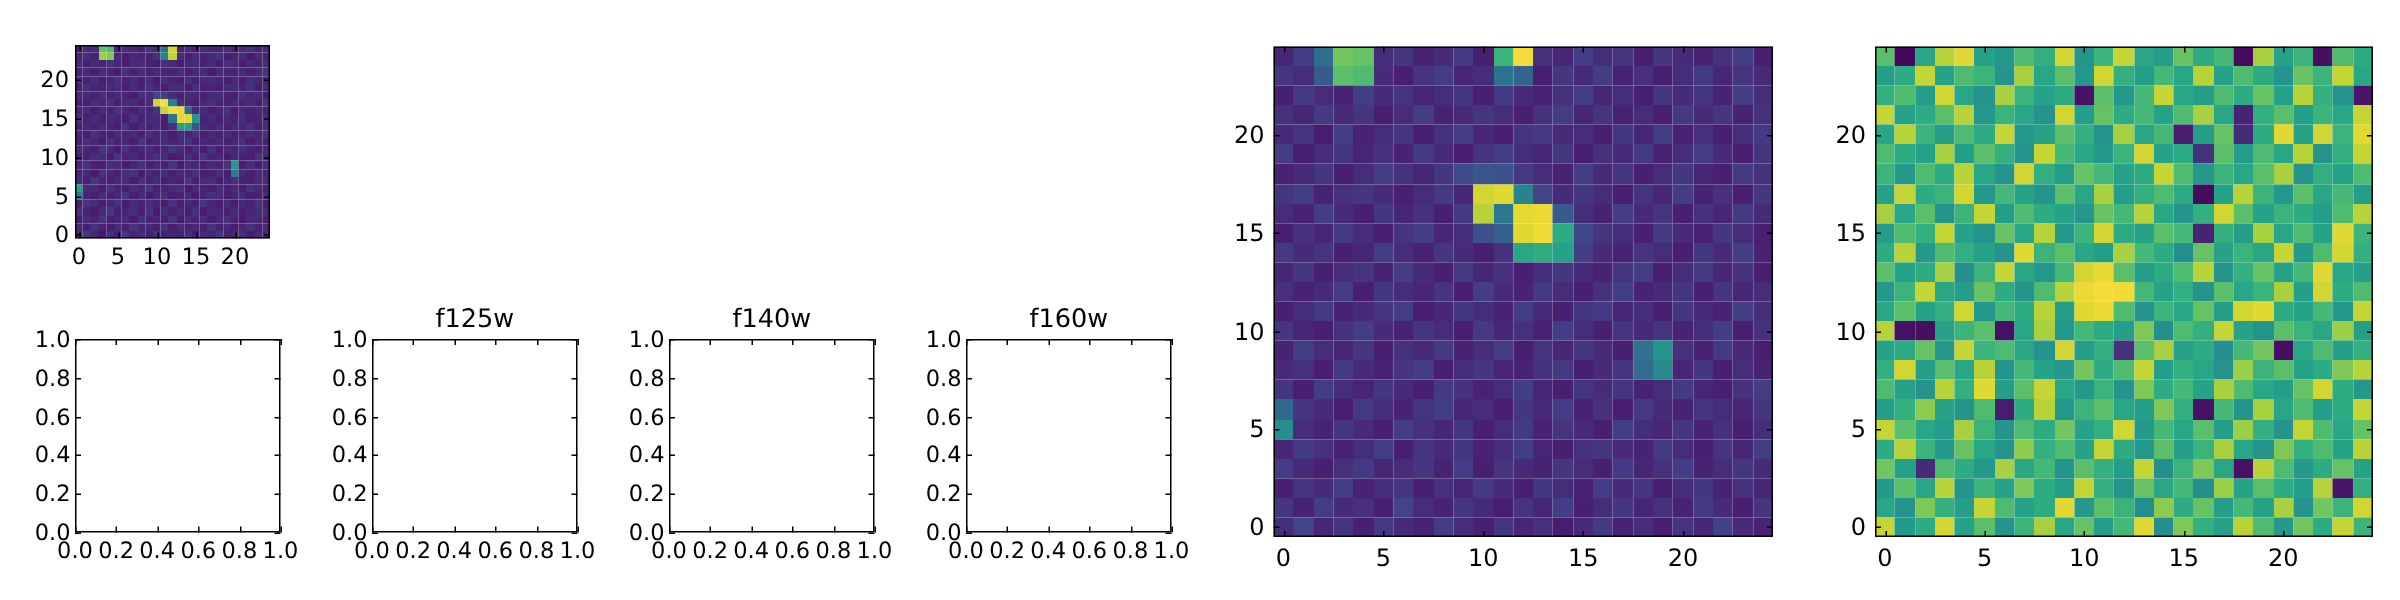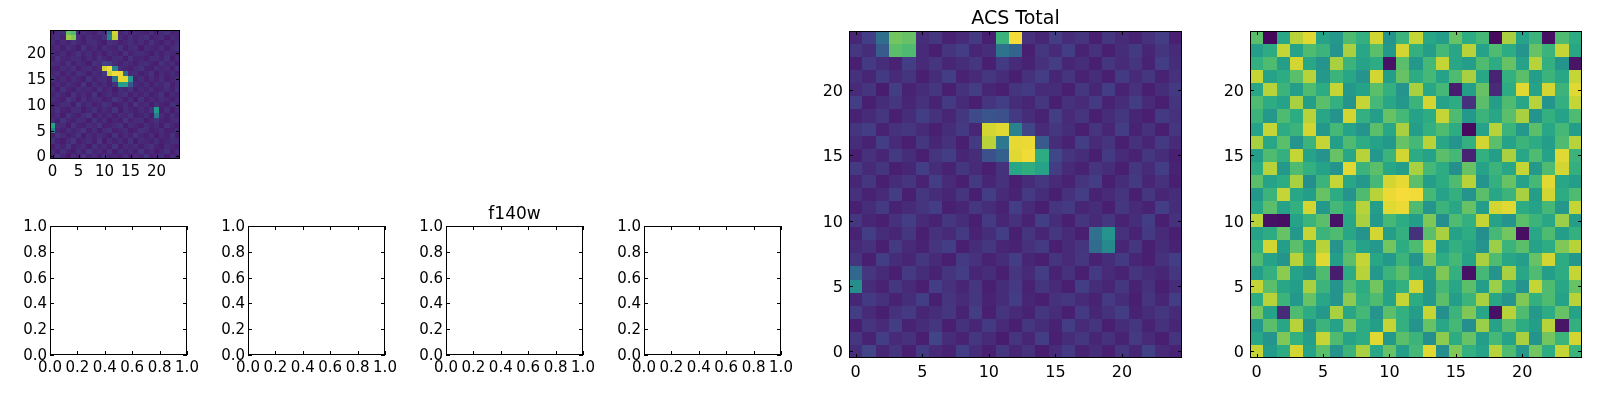--- a/index.html
+++ b/index.html
@@ -740,20 +740,21 @@
       <div class="tick y" style="top: 129px; left: 133px;"></div>
       <div class="tick y" style="top: 103.2px; left: 133px;"></div>
       <div class="tick y" style="top: 77.4px; left: 133px;"></div>
       <div class="tick y" style="top: 51.6px; left: 133px;"></div>
       <div class="tick y" style="top: 25.8px; left: 133px;"></div>
       <div class="tick y" style="top: 0px; left: 133px;"></div>
     </div>
 
   <div class="axes" id="ax-f125w" style="left:248px;top:226px;width:137px;height:129px;">
     <div class="frame"></div>
+    <div class="title t-small title-small">f125w</div>
   <div class="tick x" style="left: 0px; top: 125px;"></div>
       <div class="tlabel x t-small" style="left: 0px; top: 132px;">0.0</div>
       <div class="tick x" style="left: 27.4px; top: 125px;"></div>
       <div class="tlabel x t-small" style="left: 27.4px; top: 132px;">0.2</div>
       <div class="tick x" style="left: 54.8px; top: 125px;"></div>
       <div class="tlabel x t-small" style="left: 54.8px; top: 132px;">0.4</div>
       <div class="tick x" style="left: 82.2px; top: 125px;"></div>
       <div class="tlabel x t-small" style="left: 82.2px; top: 132px;">0.6</div>
       <div class="tick x" style="left: 109.6px; top: 125px;"></div>
       <div class="tlabel x t-small" style="left: 109.6px; top: 132px;">0.8</div>
@@ -821,20 +822,21 @@
       <div class="tick y" style="top: 129px; left: 133px;"></div>
       <div class="tick y" style="top: 103.2px; left: 133px;"></div>
       <div class="tick y" style="top: 77.4px; left: 133px;"></div>
       <div class="tick y" style="top: 51.6px; left: 133px;"></div>
       <div class="tick y" style="top: 25.8px; left: 133px;"></div>
       <div class="tick y" style="top: 0px; left: 133px;"></div>
     </div>
 
   <div class="axes" id="ax-f160w" style="left:644px;top:226px;width:137px;height:129px;">
     <div class="frame"></div>
+    <div class="title t-small title-small">f160w</div>
   <div class="tick x" style="left: 0px; top: 125px;"></div>
       <div class="tlabel x t-small" style="left: 0px; top: 132px;">0.0</div>
       <div class="tick x" style="left: 27.4px; top: 125px;"></div>
       <div class="tlabel x t-small" style="left: 27.4px; top: 132px;">0.2</div>
       <div class="tick x" style="left: 54.8px; top: 125px;"></div>
       <div class="tlabel x t-small" style="left: 54.8px; top: 132px;">0.4</div>
       <div class="tick x" style="left: 82.2px; top: 125px;"></div>
       <div class="tlabel x t-small" style="left: 82.2px; top: 132px;">0.6</div>
       <div class="tick x" style="left: 109.6px; top: 125px;"></div>
       <div class="tlabel x t-small" style="left: 109.6px; top: 132px;">0.8</div>
@@ -1488,21 +1490,20 @@
         <div style="background: rgb(72, 35, 116);"></div>
         <div style="background: rgb(70, 45, 122);"></div>
         <div style="background: rgb(72, 31, 113);"></div>
         <div style="background: rgb(69, 52, 126);"></div>
         <div style="background: rgb(72, 38, 118);"></div>
         <div style="background: rgb(65, 65, 134);"></div>
         <div style="background: rgb(71, 42, 120);"></div>
         <div style="background: rgb(72, 35, 116);"></div>
       </div>
     <div class="frame"></div>
-    <div class="title t-med title-big">ACS Total</div>
   <div class="tick x" style="left: 6.66px; top: 323px;"></div>
       <div class="tlabel x t-med" style="left: 6.66px; top: 331px;">0</div>
       <div class="tick x" style="left: 73.26px; top: 323px;"></div>
       <div class="tlabel x t-med" style="left: 73.26px; top: 331px;">5</div>
       <div class="tick x" style="left: 139.86px; top: 323px;"></div>
       <div class="tlabel x t-med" style="left: 139.86px; top: 331px;">10</div>
       <div class="tick x" style="left: 206.46px; top: 323px;"></div>
       <div class="tlabel x t-med" style="left: 206.46px; top: 331px;">15</div>
       <div class="tick x" style="left: 273.06px; top: 323px;"></div>
       <div class="tlabel x t-med" style="left: 273.06px; top: 331px;">20</div>

